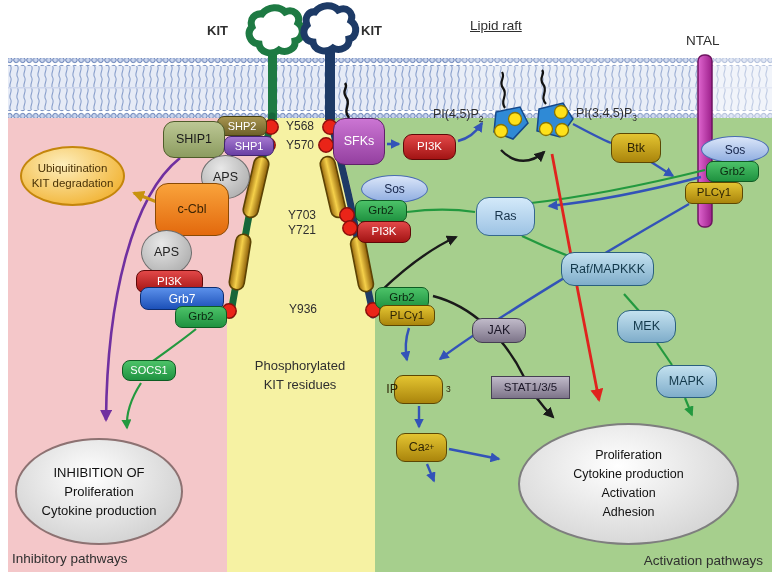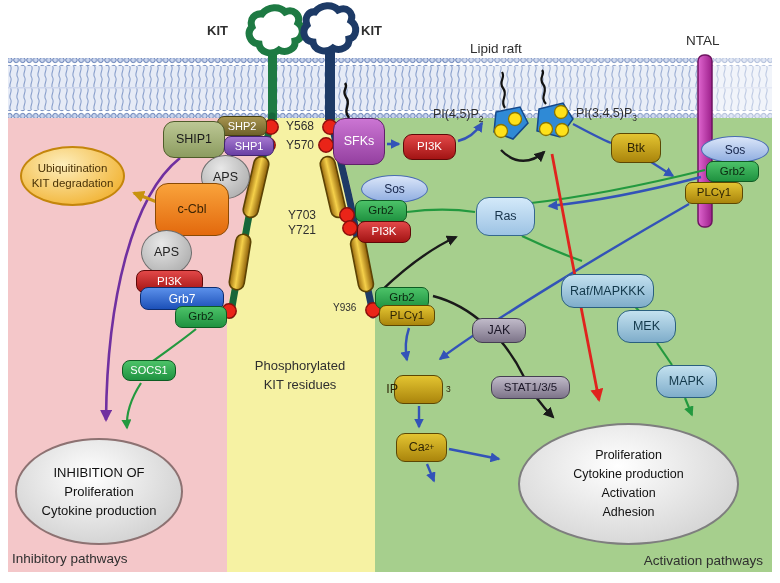--- a/index.html
+++ b/index.html
@@ -150,28 +150,28 @@
         <circle cx="326" cy="145" r="7.2"></circle>
     <circle cx="347" cy="215" r="7.2"></circle>
         <circle cx="350" cy="228" r="7.2"></circle>
     <circle cx="229" cy="311" r="7.2"></circle>
         <circle cx="373" cy="310" r="7.2"></circle>
   </g>
 </svg>
 
 <div class="lbl" style="left:207px;top:23px;font-size:13px;font-weight:bold;">KIT</div>
 <div class="lbl" style="left:361px;top:23px;font-size:13px;font-weight:bold;">KIT</div>
-<div class="lbl" style="left:470px;top:41px;font-size:13.5px;">Lipid raft</div>
+<div class="lbl" style="left:470px;top:18px;font-size:13.5px;text-decoration:underline;">Lipid raft</div>
 <div class="lbl" style="left:686px;top:33px;font-size:13.5px;">NTAL</div>
 
 <div class="lbl" style="left:286px;top:119px;font-size:12px;">Y568</div>
 <div class="lbl" style="left:286px;top:138px;font-size:12px;">Y570</div>
 <div class="lbl" style="left:288px;top:208px;font-size:12px;">Y703</div>
 <div class="lbl" style="left:288px;top:223px;font-size:12px;">Y721</div>
-<div class="lbl" style="left:289px;top:302px;font-size:10px;margin-left:44px;">Y936</div>
+<div class="lbl" style="left:289px;top:302px;font-size:12px;">Y936</div>
 
 <div class="lbl" style="left:433px;top:107px;font-size:12.5px;"><span>PI(4,5)P</span><sub>2</sub></div>
 <div class="lbl" style="left:576px;top:106px;font-size:12.5px;"><span>PI(3,4,5)P</span><sub>3</sub></div>
 
 <div class="lbl" style="left:240px;top:356px;width:120px;text-align:center;font-size:13px;line-height:19px;">
   <div>Phosphorylated</div>
   <div>KIT residues</div>
 </div>
 <div class="lbl" style="left:12px;top:551px;font-size:13.5px;">Inhibitory pathways</div>
 <div class="lbl" style="left:618px;top:553px;width:145px;text-align:right;font-size:13.5px;">Activation pathways</div>
@@ -195,25 +195,25 @@
 <div class="node grn" style="left:355px;top:200px;width:52px;height:22px;border-radius:7px;">Grb2</div>
 <div class="node red" style="left:357px;top:221px;width:54px;height:22px;border-radius:8px;">PI3K</div>
 <div class="node grn" style="left:375px;top:287px;width:54px;height:22px;border-radius:7px;">Grb2</div>
 <div class="node gold" style="left:379px;top:305px;width:56px;height:21px;border-radius:7px;">PLCγ1</div>
 
 <div class="node sosb" style="left:701px;top:136px;width:68px;height:27px;font-size:12px;">Sos</div>
 <div class="node grn" style="left:706px;top:161px;width:53px;height:21px;border-radius:7px;">Grb2</div>
 <div class="node gold" style="left:685px;top:182px;width:58px;height:22px;border-radius:7px;">PLCγ1</div>
 
 <div class="node" style="left:476px;top:197px;width:59px;height:39px;background:linear-gradient(#d3e9f9,#9dc3e4);border-color:#35688e;border-radius:13px;color:#17334a;font-size:12.5px;">Ras</div>
-<div class="node steel" style="left:561px;top:274px;width:93px;height:34px;border-radius:13px;font-size:12.5px;">Raf/MAPKKK</div>
+<div class="node steel" style="left:561px;top:252px;width:93px;height:34px;border-radius:13px;font-size:12.5px;">Raf/MAPKKK</div>
 <div class="node steel" style="left:617px;top:310px;width:59px;height:33px;border-radius:13px;font-size:12.5px;">MEK</div>
 <div class="node steel" style="left:656px;top:365px;width:61px;height:33px;border-radius:13px;font-size:12.5px;">MAPK</div>
 <div class="node grayp" style="left:472px;top:318px;width:54px;height:25px;border-radius:10px;font-size:12.5px;">JAK</div>
-<div class="node grayp" style="left:491px;top:376px;width:79px;height:23px;border-radius:9px;">STAT1/3/5</div>
+<div class="node grayp" style="left:491px;top:376px;width:79px;height:23px;border-radius:0;">STAT1/3/5</div>
 
 <div class="node gold" style="left:394px;top:375px;width:49px;height:29px;border-radius:9px;font-size:12.5px;gap:48px;">
       <span>IP</span>
       <sub>3</sub>
     </div>
 <div class="node gold" style="left:396px;top:433px;width:51px;height:29px;border-radius:9px;font-size:12.5px;">
       <span>Ca</span>
       <sup>2+</sup>
     </div>
 

